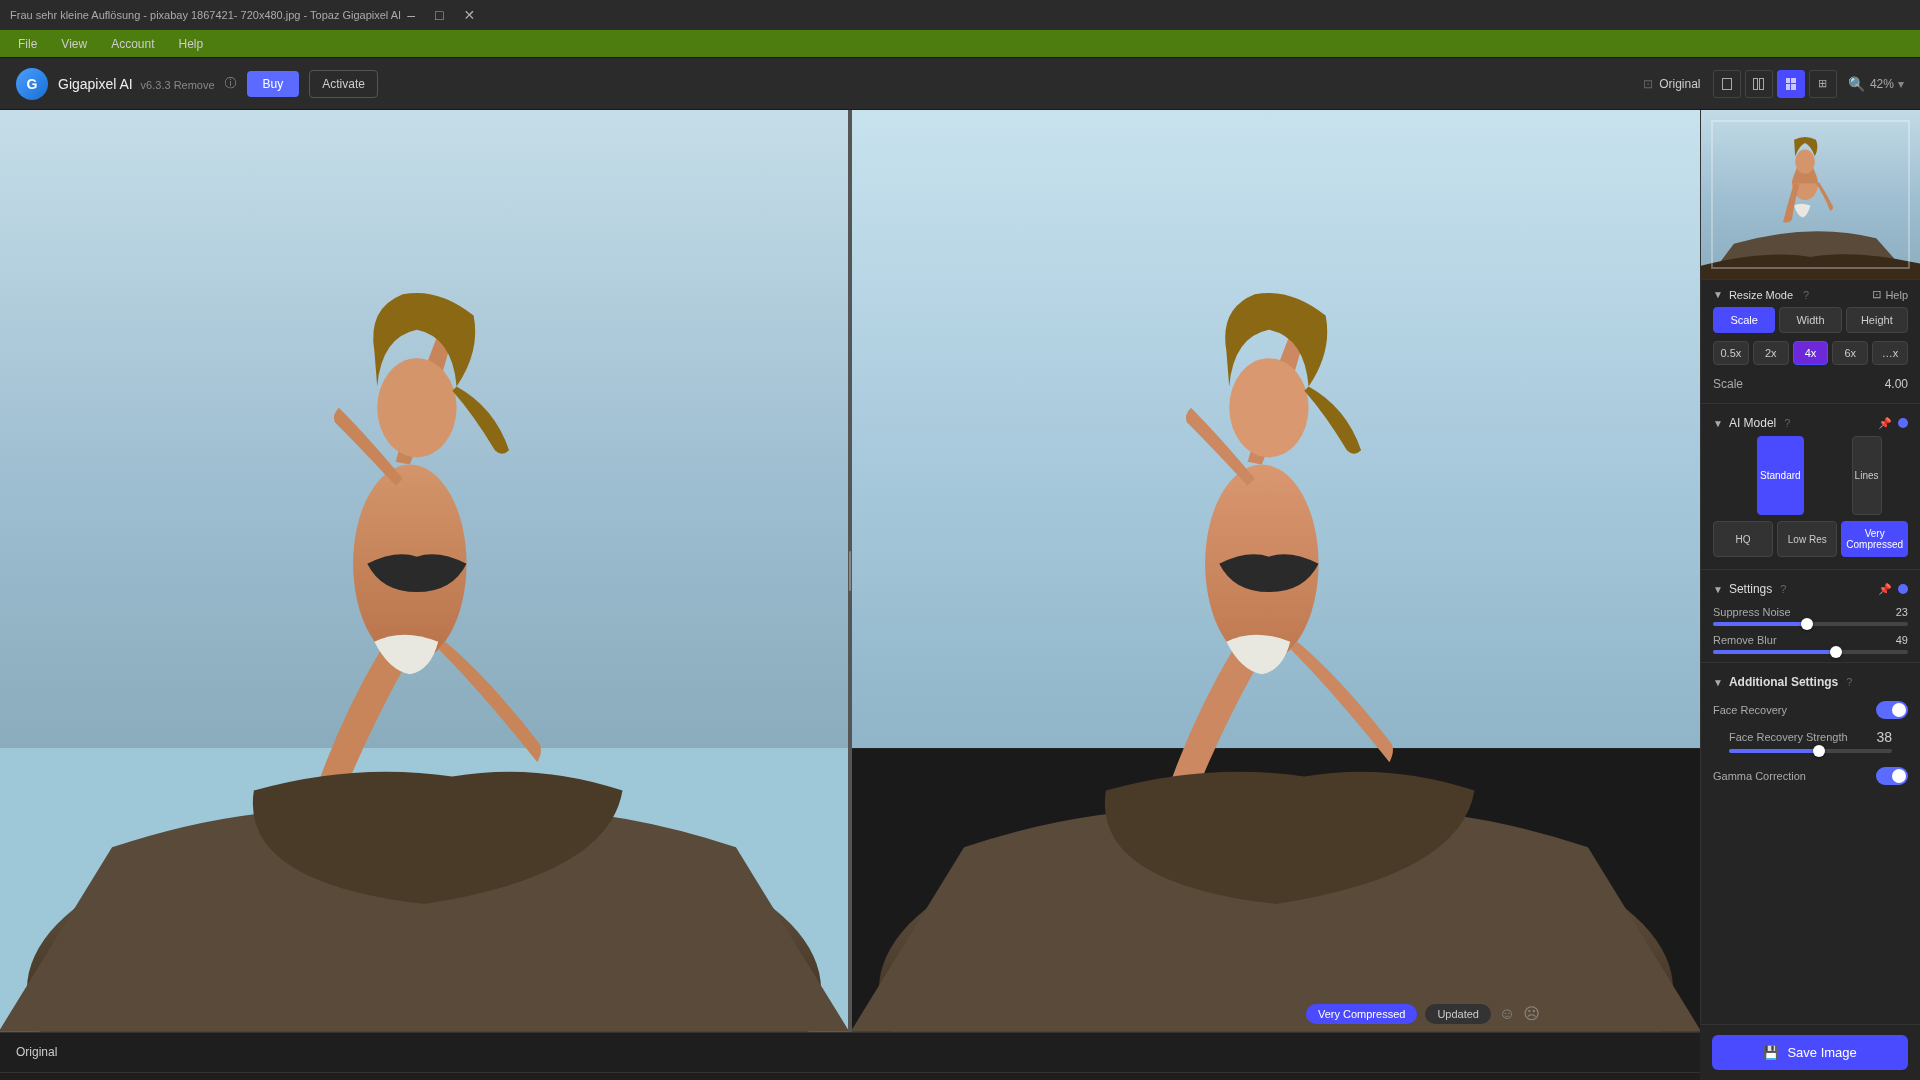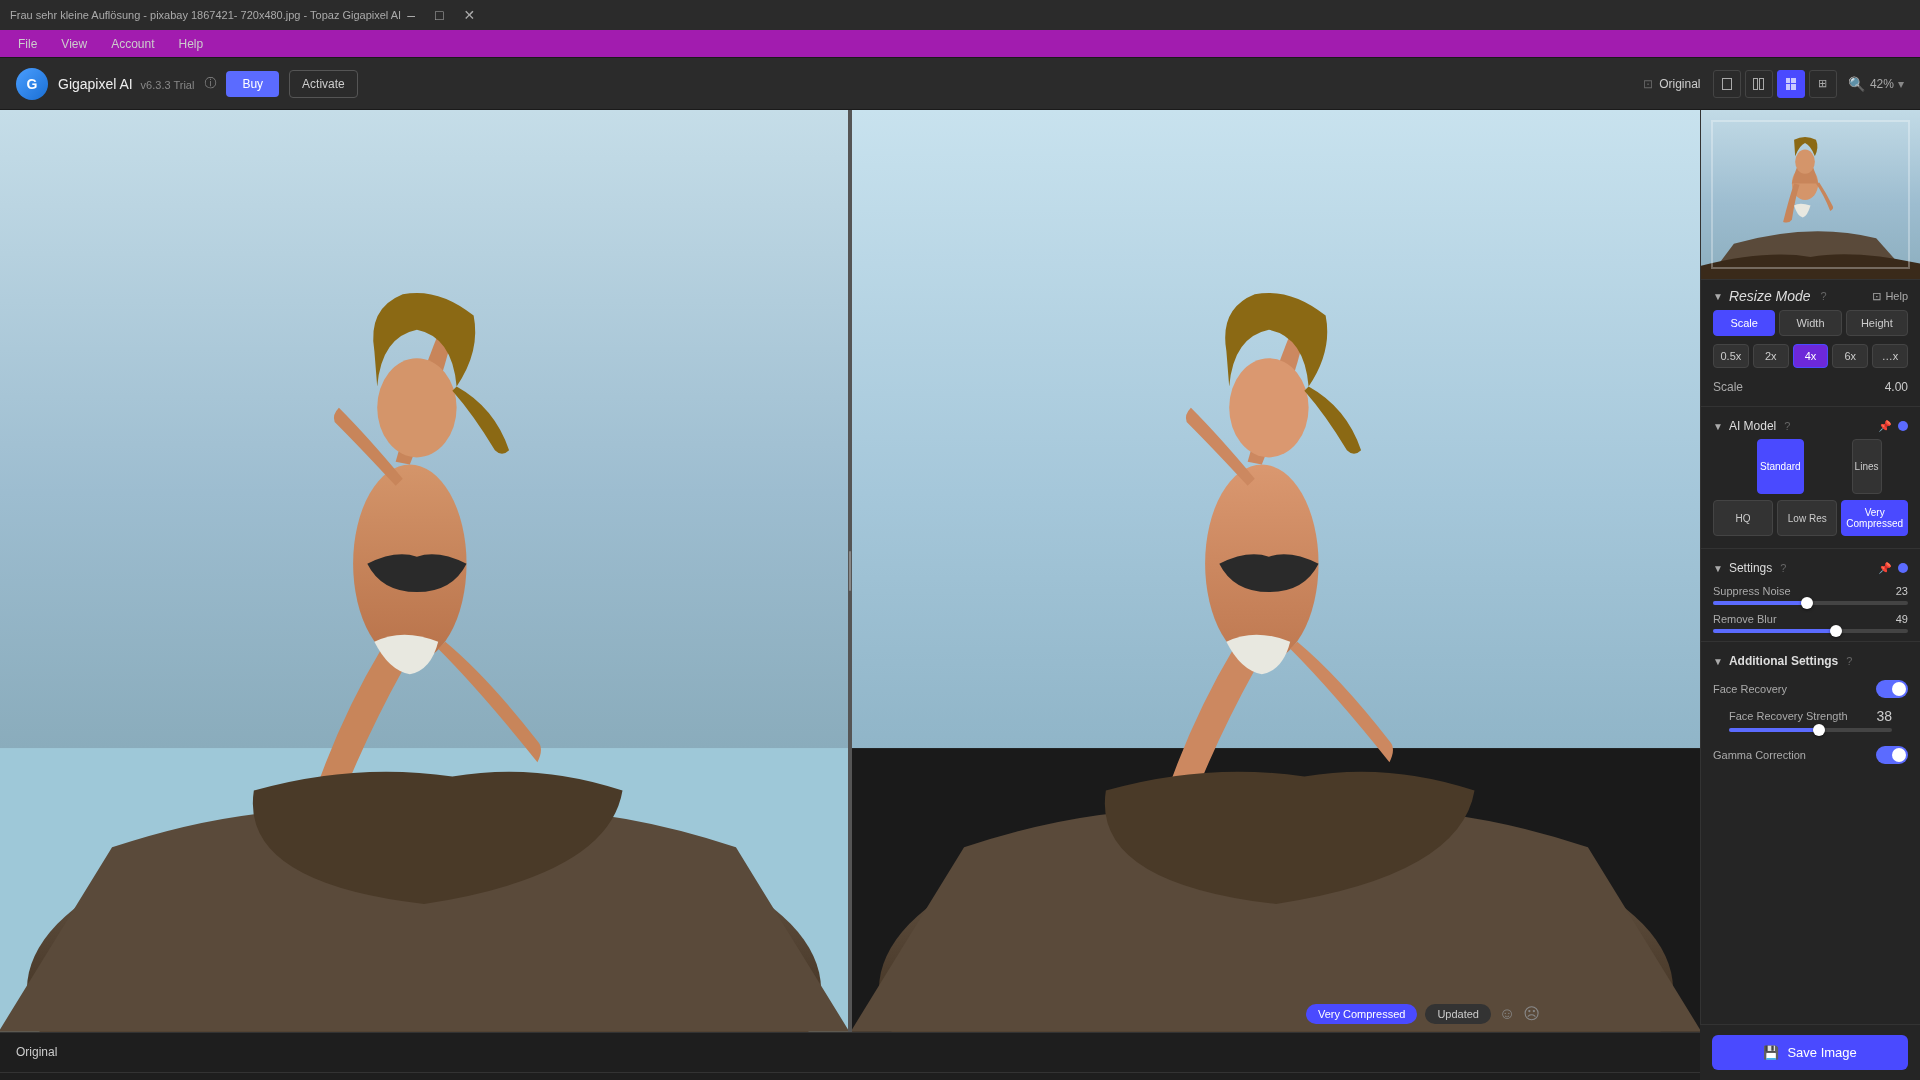--- a/index.html
+++ b/index.html
@@ -5,21 +5,21 @@
     * { box-sizing: border-box; margin: 0; padding: 0; }
     body { font-family: -apple-system, BlinkMacSystemFont, 'Segoe UI', sans-serif; background: #1a1a1a; color: #ccc; font-size: 12px; overflow: hidden; width: 1920px; height: 1080px; }
     
     
     .title-bar { background: #2b2b2b; height: 30px; display: flex; align-items: center; padding: 0 10px; justify-content: flex-start; }
     .title-bar-title { font-size: 11px; color: #aaa; }
     .title-bar-controls { display: flex; gap: 8px; }
     .title-bar-btn { background: none; border: none; color: #aaa; cursor: pointer; font-size: 14px; padding: 2px 6px; }
     
     
-    .menu-bar { background: #a21caf; height: 28px; display: flex; align-items: center; padding: 0 8px; gap: 4px; border-bottom: 1px solid #1a1a1a; }
+    .menu-bar { background: #4d7c0f; height: 28px; display: flex; align-items: center; padding: 0 8px; gap: 4px; border-bottom: 1px solid #1a1a1a; }
     .menu-item { padding: 4px 10px; color: #ccc; cursor: pointer; font-size: 12px; border-radius: 3px; }
     
     
     .main-header { background: #2b2b2b; height: 52px; display: flex; align-items: center; padding: 0 16px; justify-content: space-between; border-bottom: 1px solid #1a1a1a; }
     .logo-area { display: flex; align-items: center; gap: 10px; }
     .logo-circle { width: 32px; height: 32px; border-radius: 50%; background: linear-gradient(135deg, #4a9eff, #1a6fd4); display: flex; align-items: center; justify-content: center; font-weight: bold; color: white; font-size: 14px; }
     .app-name { font-size: 14px; color: #eee; font-weight: 500; }
     .app-version { font-size: 11px; color: #888; margin-left: 4px; }
     .btn-buy { background: #5b6bff; color: white; border: none; padding: 6px 16px; border-radius: 4px; cursor: pointer; font-size: 12px; font-weight: 500; }
     .btn-activate { background: none; color: #ccc; border: 1px solid #555; padding: 6px 12px; border-radius: 4px; cursor: pointer; font-size: 12px; }
@@ -66,21 +66,21 @@
     .mult-btn.active { background: #6d28d9; border-color: #4a4aff; color: white; }
     
     
     .scale-value-row { display: flex; align-items: center; padding: 4px 12px 8px; justify-content: space-between; }
     
     .divider { height: 1px; background: #333; margin: 4px 0; }
     
     
     .ai-section-header { display: flex; align-items: center; padding: 8px 12px 6px; gap: 6px; }
     .ai-model-btn-group { display: flex; gap: 4px; padding: 0 12px 6px; }
-    .ai-model-btn { flex: 1; background: #333; border: 1px solid #444; color: #ccc; padding: 10px 2px; border-radius: 4px; cursor: pointer; font-size: 10px; text-align: center; margin-left: 44px; }
+    .ai-model-btn { flex: 1; background: #333; border: 1px solid #444; color: #ccc; padding: 22px 2px; border-radius: 4px; cursor: pointer; font-size: 10px; text-align: center; margin-left: 44px; }
     .ai-model-btn.active { background: #4a4aff; border-color: #4a4aff; color: white; }
     
     .quality-btn-group { display: flex; gap: 4px; padding: 0 12px 8px; }
     .quality-btn { flex: 1; background: #333; border: 1px solid #444; color: #ccc; padding: 6px 4px; border-radius: 4px; cursor: pointer; font-size: 10px; text-align: center; }
     .quality-btn.active { background: #4a4aff; border-color: #4a4aff; color: white; }
     
     
     .setting-row { padding: 4px 12px; }
     .setting-label-row { display: flex; align-items: center; justify-content: space-between; margin-bottom: 4px; }
     .slider-track { width: 100%; height: 4px; background: #444; border-radius: 2px; position: relative; cursor: pointer; }
@@ -130,21 +130,21 @@
   <span class="menu-item">View</span>
   <span class="menu-item">Account</span>
   <span class="menu-item">Help</span>
 </div>
 
 <div class="main-header">
   <div class="logo-area">
     <div class="logo-circle">G</div>
     <span class="app-name">
       <span>Gigapixel AI</span>
-      <span class="app-version">v6.3.3 Trial</span>
+      <span class="app-version">v6.3.3 Remove</span>
     </span>
     <span style="color:#888; font-size:12px; cursor:pointer;">ⓘ</span>
     <button class="btn-buy">Buy</button>
     <button class="btn-activate">Activate</button>
   </div>
   <div class="header-right">
     <div class="original-label">
       <span style="color:#666;">⊡</span>
       <span>Original</span>
     </div>
@@ -324,21 +324,21 @@
           <path d="M105,75 Q112,85 118,100 Q122,98 120,95 Q114,83 108,74 Z" fill="#c8855a"></path>
           <path d="M85,95 Q90,92 100,95 Q97,105 93,106 Q88,105 85,95 Z" fill="#e8e8e0"></path>
         </svg>
         <div class="thumb-border"></div>
       </div>
     </div>
 
     <div class="header-section">
       <div class="header-left">
         <span style="color:#aaa; font-size:10px;">▼</span>
-        <span style="color:#ddd; font-size:14px; font-weight:500;font-style:italic;">Resize Mode</span>
+        <span style="color:#ddd; font-size:11px; font-weight:500;">Resize Mode</span>
         <span style="color:#666; font-size:11px; cursor:pointer; margin-left:4px;">?</span>
       </div>
       <button class="crop-btn">
         <span style="font-size:11px;">⊡</span>
         <span>Help</span>
       </button>
     </div>
 
     <div class="scale-btn-group">
       <button class="scale-btn active">Scale</button>

